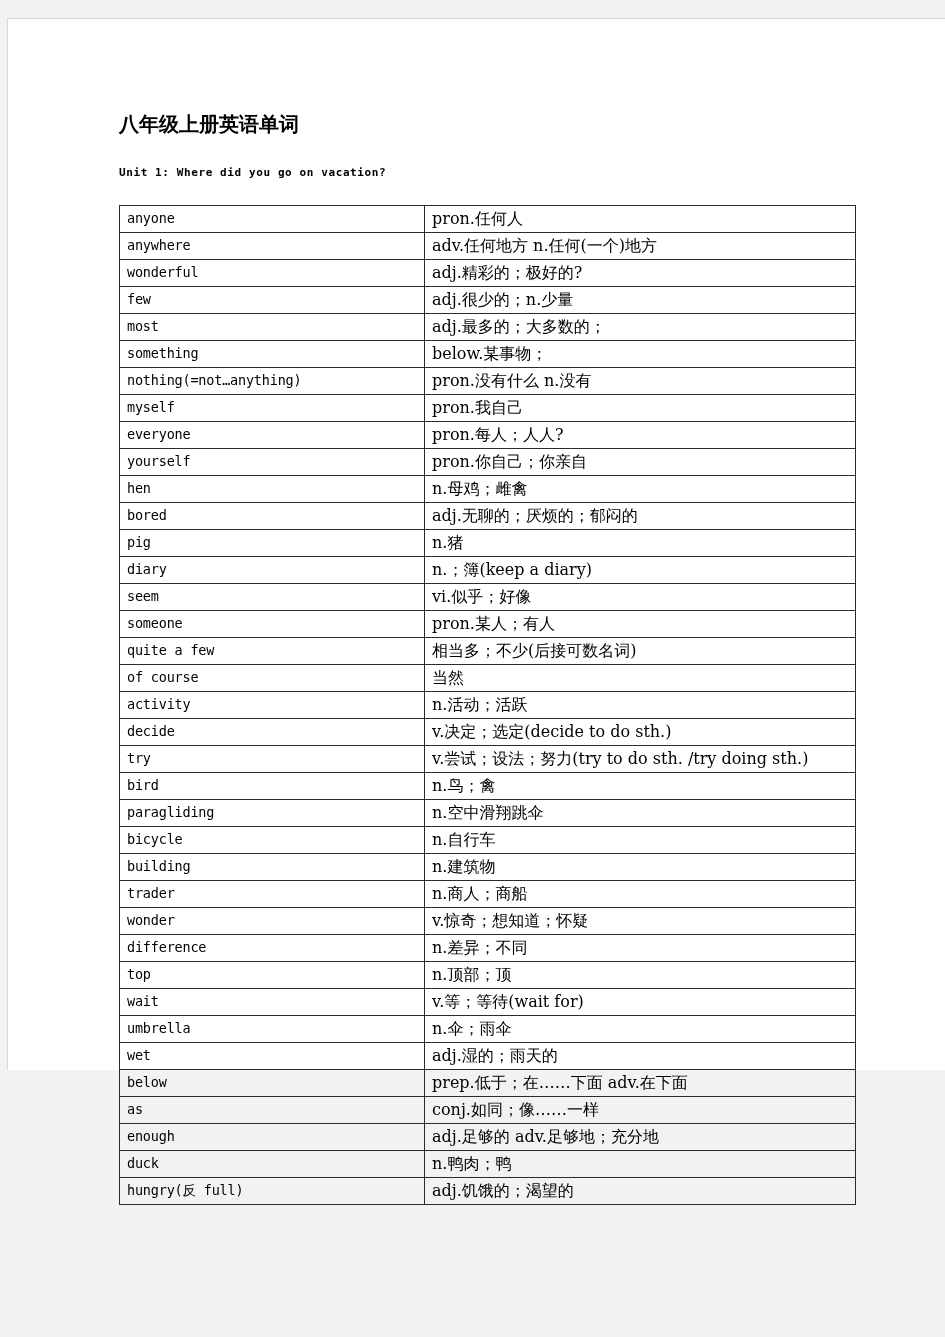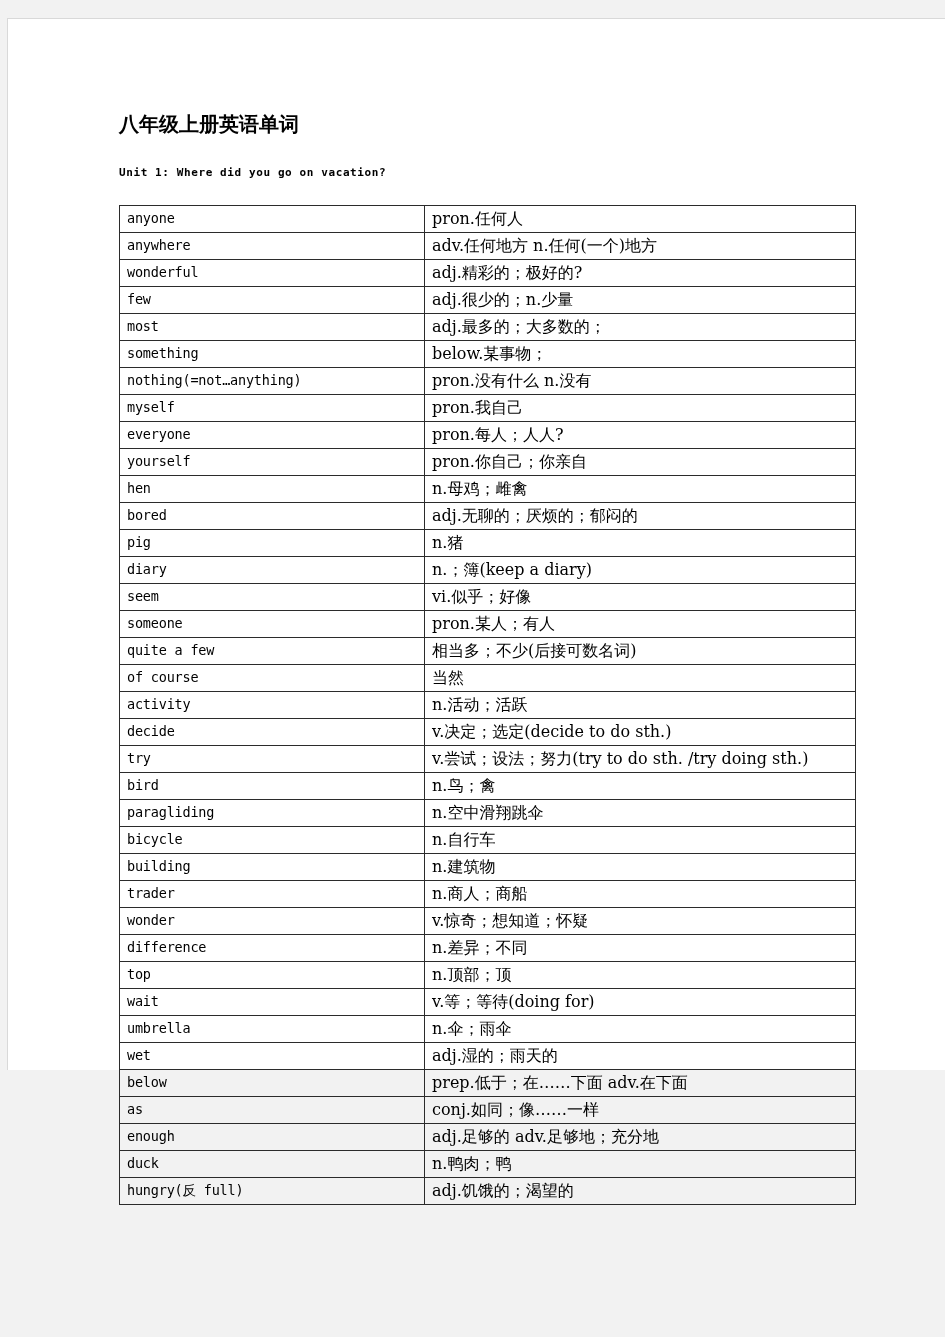--- a/index.html
+++ b/index.html
@@ -243,21 +243,21 @@
             <tr>
               <td class="cell-word">difference</td>
               <td class="cell-mean">n.差异；不同</td>
             </tr>
             <tr>
               <td class="cell-word">top</td>
               <td class="cell-mean">n.顶部；顶</td>
             </tr>
             <tr>
               <td class="cell-word">wait</td>
-              <td class="cell-mean">v.等；等待(doing for)</td>
+              <td class="cell-mean">v.等；等待(wait for)</td>
             </tr>
             <tr>
               <td class="cell-word">umbrella</td>
               <td class="cell-mean">n.伞；雨伞</td>
             </tr>
             <tr>
               <td class="cell-word">wet</td>
               <td class="cell-mean">adj.湿的；雨天的</td>
             </tr>
             <tr>

